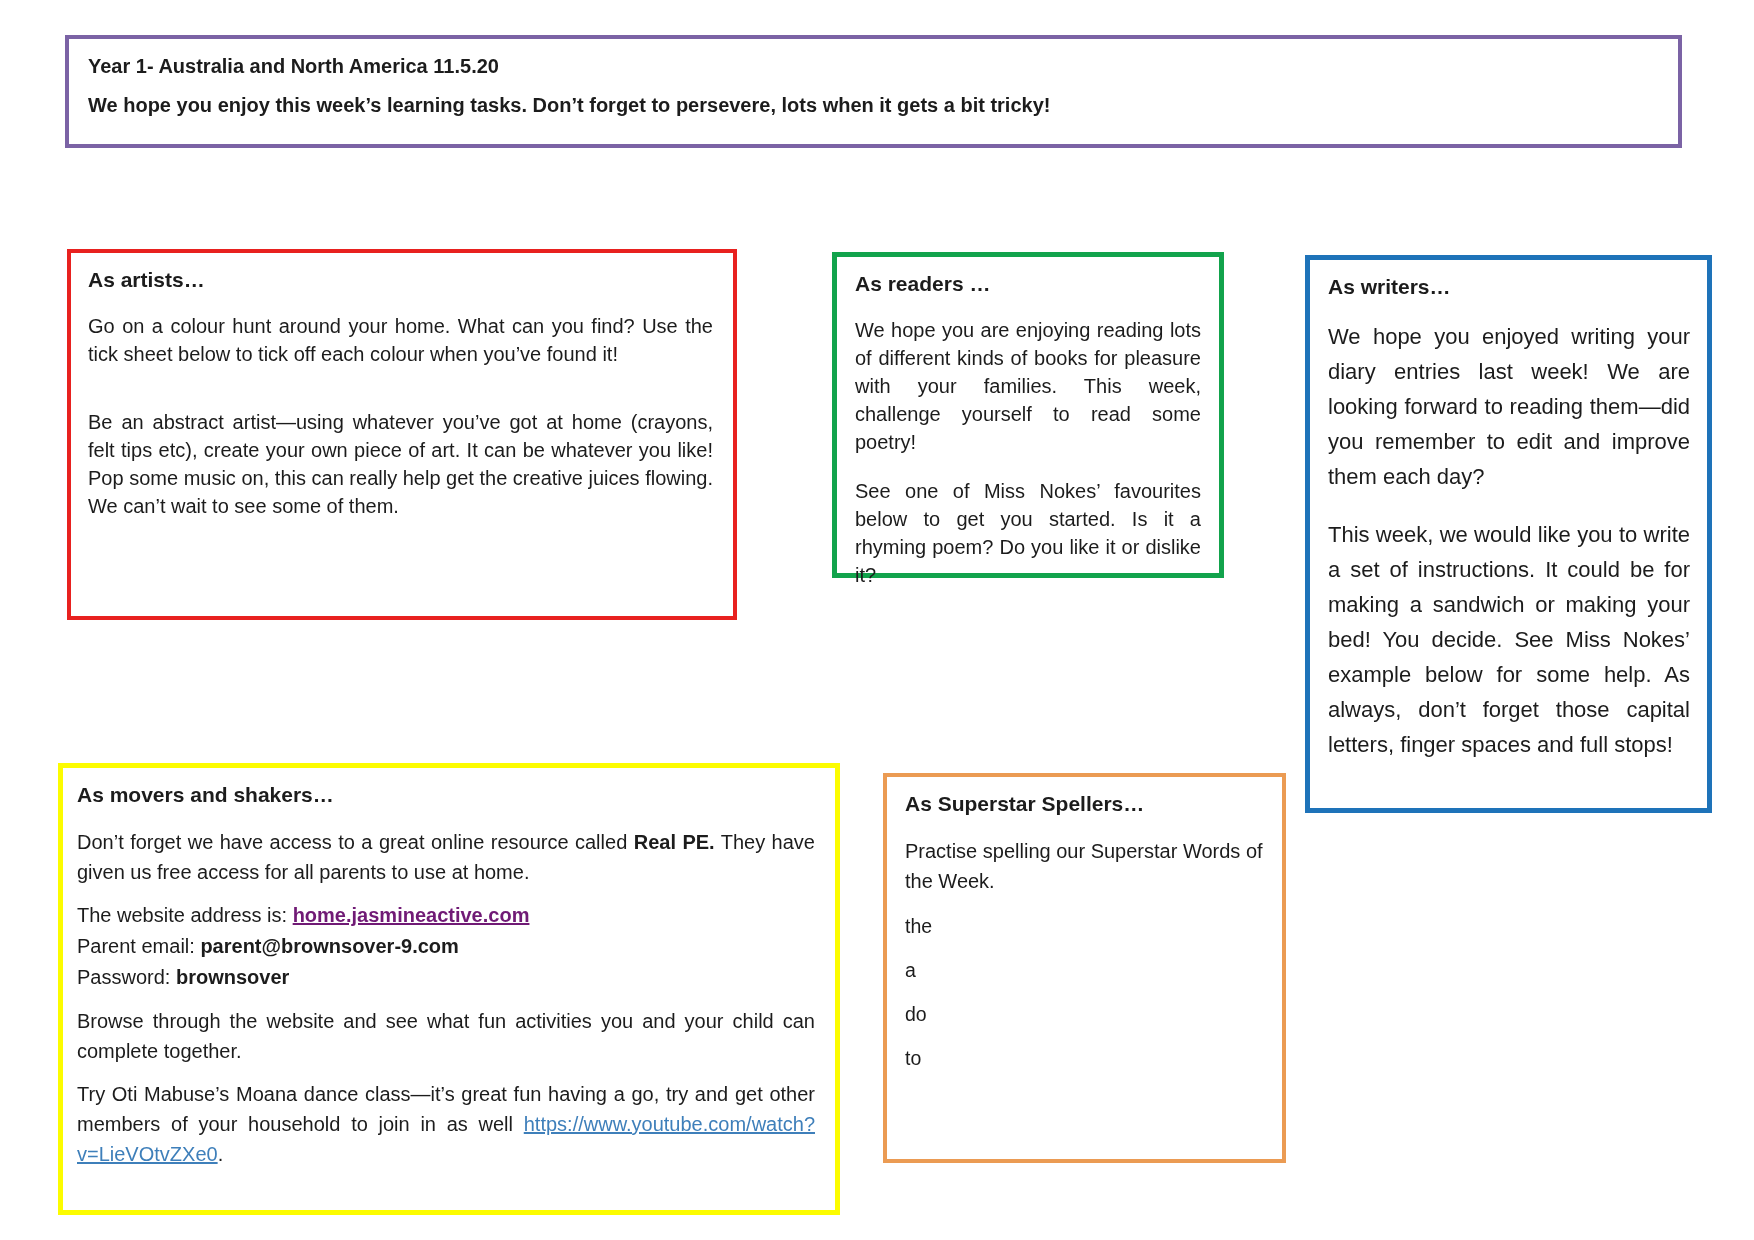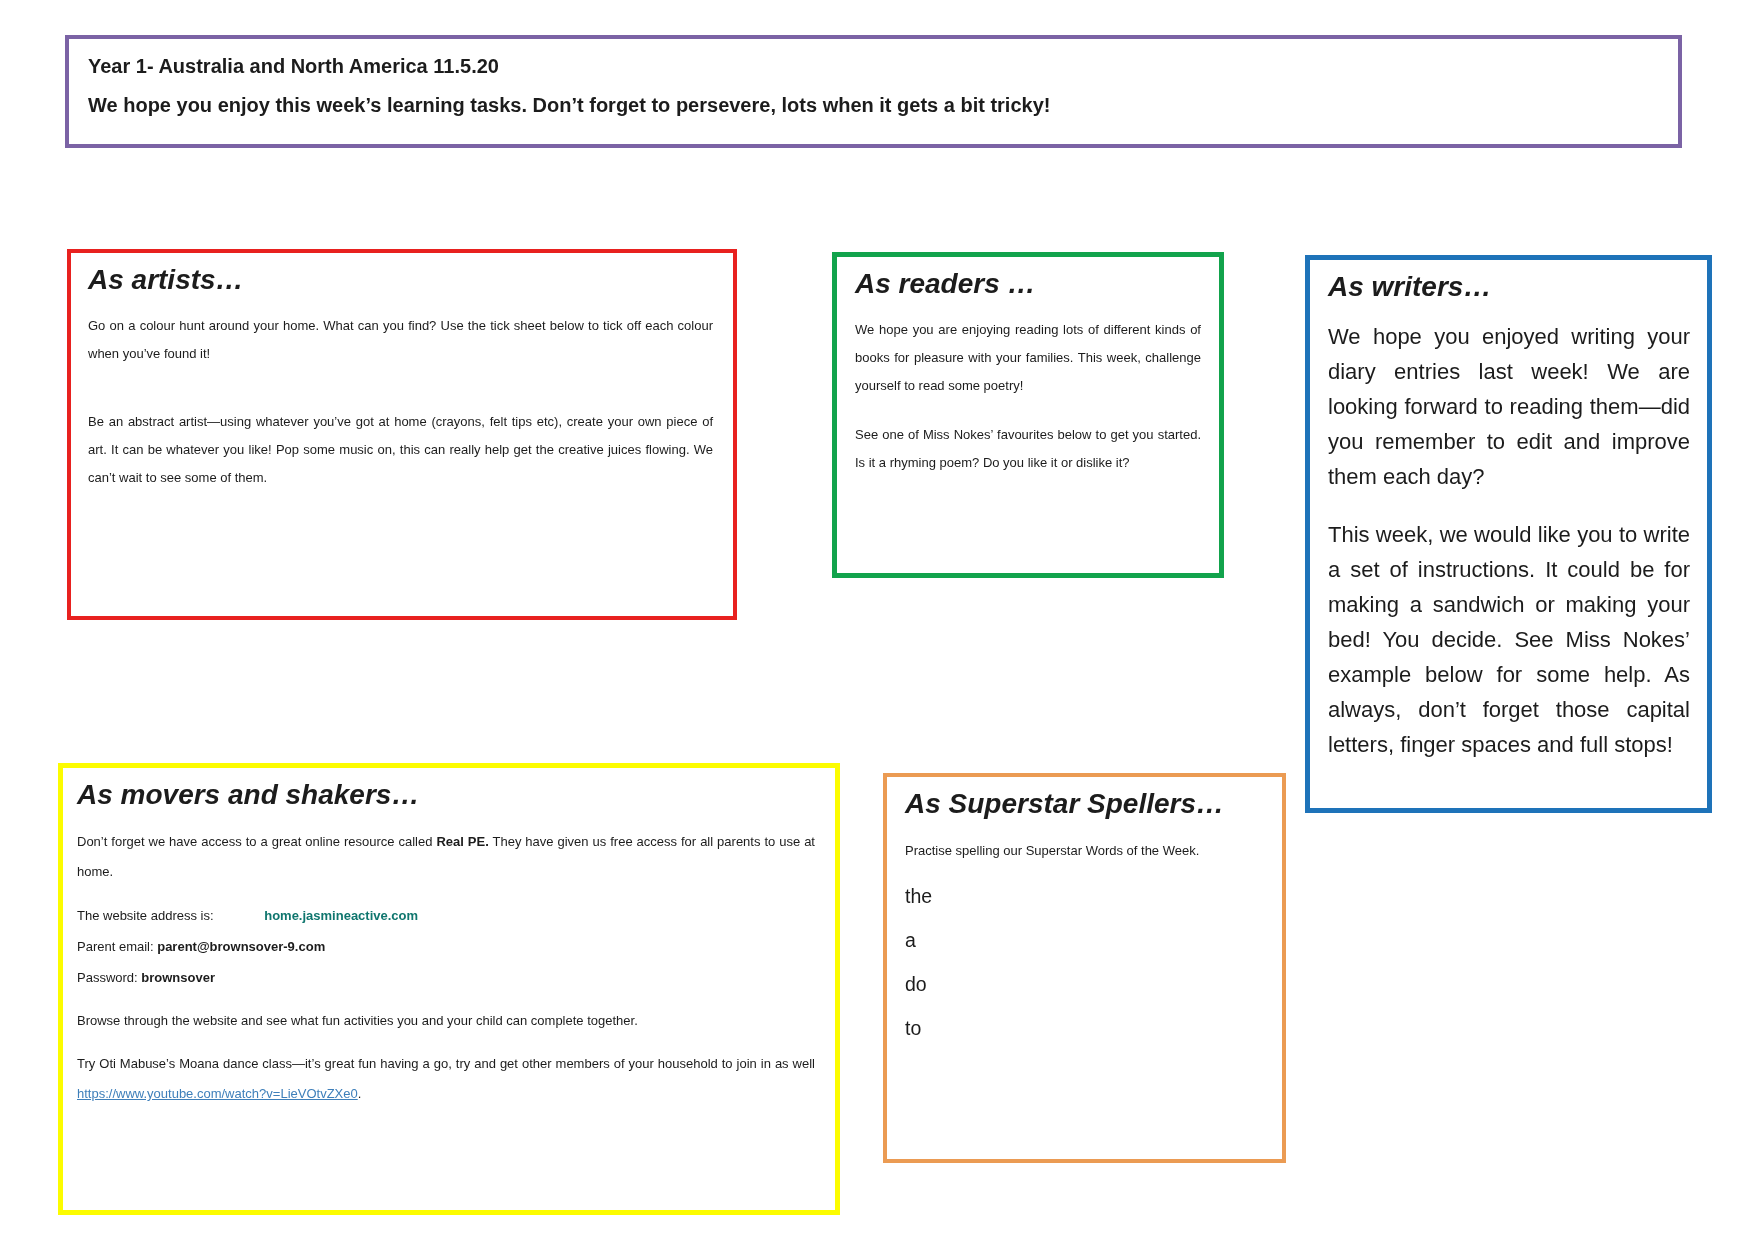--- a/index.html
+++ b/index.html
@@ -41,41 +41,41 @@
     left:58px; top:763px; width:782px; height:452px;
     border:5px solid #fcfc00;
     padding:13px 20px 12px 14px;
   }
   .spellers-box {
     left:883px; top:773px; width:403px; height:390px;
     border:4px solid #eb9b53;
     padding:13px 18px 0 18px;
   }
 
-  .title { margin:0 0 19px 0; font-weight:bold; font-size:28px; line-height:27px;font-style:italic; }
-  .body  { margin:0; font-size:13px; line-height:28px; }
+  .title { margin:0 0 19px 0; font-weight:bold; font-size:21px; line-height:27px; }
+  .body  { margin:0; font-size:20px; line-height:28px; }
   .j     { text-align:justify; }
 
   .artists-box .gap-big { margin-top:40px; }
   .readers-box .gap     { margin-top:21px; }
 
   .writers-box .body { font-size:22px; line-height:35px; }
   .writers-box .gap  { margin-top:23px; }
 
   .movers-box .body { line-height:30px; }
   .movers-box .para { margin-bottom:13px; }
   .movers-box .cred { line-height:31px; }
 
   .spellers-box .body { line-height:30px; }
   .spellers-box .word { margin:14px 0 0 0; font-size:19.5px; line-height:30px; }
   .spellers-box .intro { margin-bottom:15px; }
 
   a.link-strong {
-    color:#0f766e; font-weight:bold; 
-    cursor:pointer; overflow-wrap:anywhere;margin-left:47px;
+    color:#701a75; font-weight:bold; text-decoration:underline;
+    cursor:pointer; overflow-wrap:anywhere;
   }
   a.link {
     color:#3e7fba; text-decoration:underline;
     cursor:pointer; overflow-wrap:anywhere;
   }
 </style>
 </head>
 <body>
 
 <div class="page">

